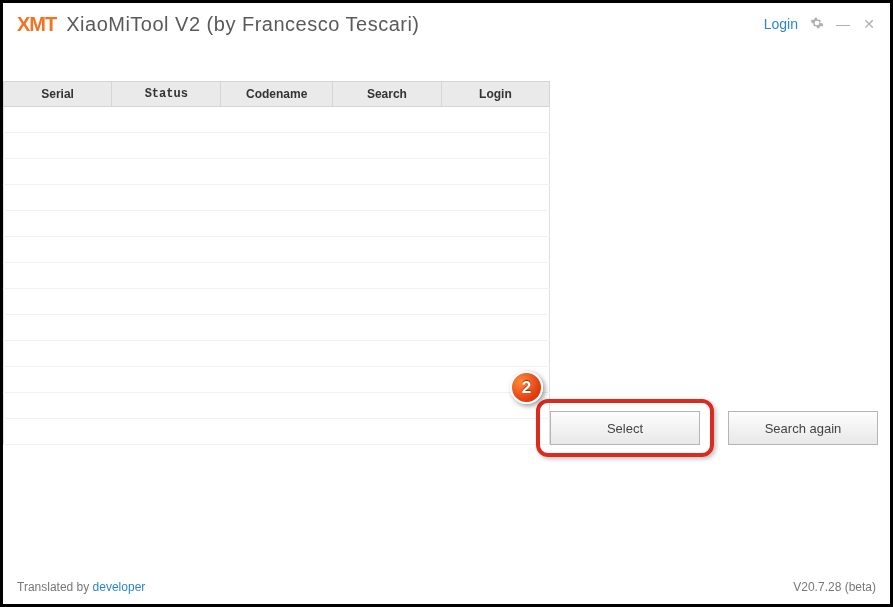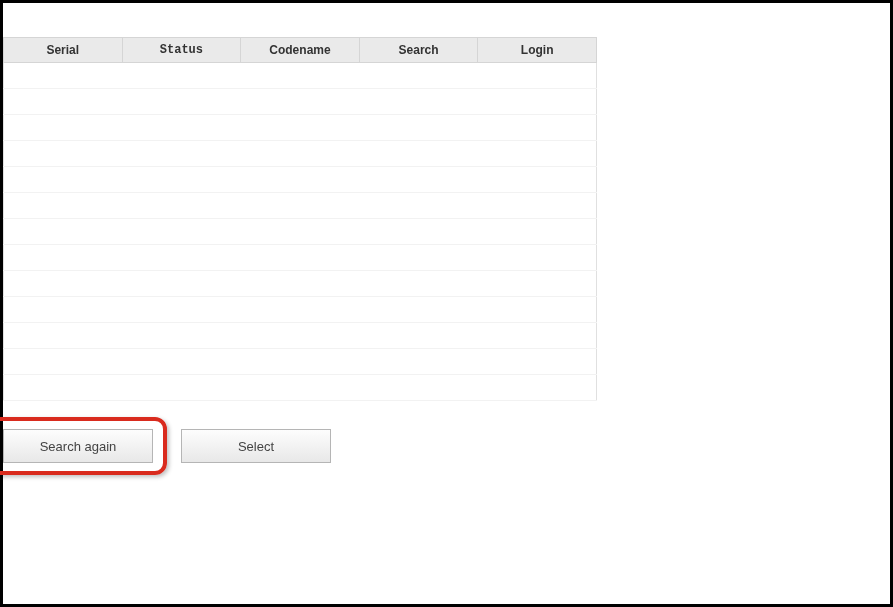--- a/index.html
+++ b/index.html
@@ -51,22 +51,21 @@
     }
     .win-icon {
       color: #b0b0b0;
       font-size: 14px;
       cursor: pointer;
       width: 14px;
       text-align: center;
     }
     .content {
       display: flex;
-      flex-direction: column;
-      align-items: flex-start;
+      align-items: flex-end;
       padding: 34px 12px 0 0;
     }
     .table {
       width: 594px;
       border: 1px solid #e0e0e0;
       border-collapse: collapse;
       font-size: 12px;
     }
     .table th {
       background: #eaeaea;
@@ -154,20 +153,34 @@
       font-size: 12px;
       color: #777;
     }
     .footer .dev-link { color: #2a85d4; cursor: pointer; }
     svg.icon { width: 14px; height: 14px; fill: #b0b0b0; }
   </style>
 </head>
 <body>
 
 <div class="frame">
+  <div class="titlebar">
+    <span class="logo">XMT</span>
+    <span class="app-title">XiaoMiTool V2 (by Francesco Tescari)</span>
+    <div class="titlebar-right">
+      <span class="login-link">Login</span>
+      <span class="win-icon">
+        <svg class="icon" viewBox="0 0 24 24">
+            <path d="M12 8a4 4 0 100 8 4 4 0 000-8zm9 4a7 7 0 01-.1 1.2l2 1.6-2 3.4-2.4-.9a7.4 7.4 0 01-2 1.2l-.4 2.5h-4l-.4-2.5a7.4 7.4 0 01-2-1.2l-2.4.9-2-3.4 2-1.6A7 7 0 013 12a7 7 0 01.1-1.2l-2-1.6 2-3.4 2.4.9a7.4 7.4 0 012-1.2L8 3h4l.4 2.5a7.4 7.4 0 012 1.2l2.4-.9 2 3.4-2 1.6c.07.4.1.8.1 1.2z"></path>
+          </svg>
+      </span>
+      <span class="win-icon">—</span>
+      <span class="win-icon">✕</span>
+    </div>
+  </div>
 
   <div class="content">
     <table class="table">
       <thead>
         <tr>
           <th class="col-serial">Serial</th>
           <th class="col-status">Status</th>
           <th class="col-codename">Codename</th>
           <th class="col-brand">Search</th>
           <th class="col-model">Login</th>
@@ -265,18 +278,24 @@
             <td></td>
             <td></td>
           </tr>
         </tbody>
     </table>
 
     <div class="button-row">
       <div class="callout">
         <div class="badge">2</div>
       </div>
+      <button class="btn">Select</button>
       <button class="btn">Search again</button>
-      <button class="btn">Select</button>
     </div>
   </div>
 
+  <div class="footer">
+    <div>
+      <span>Translated by </span><span class="dev-link">developer</span>
+    </div>
+    <div>V20.7.28 (beta)</div>
+  </div>
 </div>
 
 </body></html>

